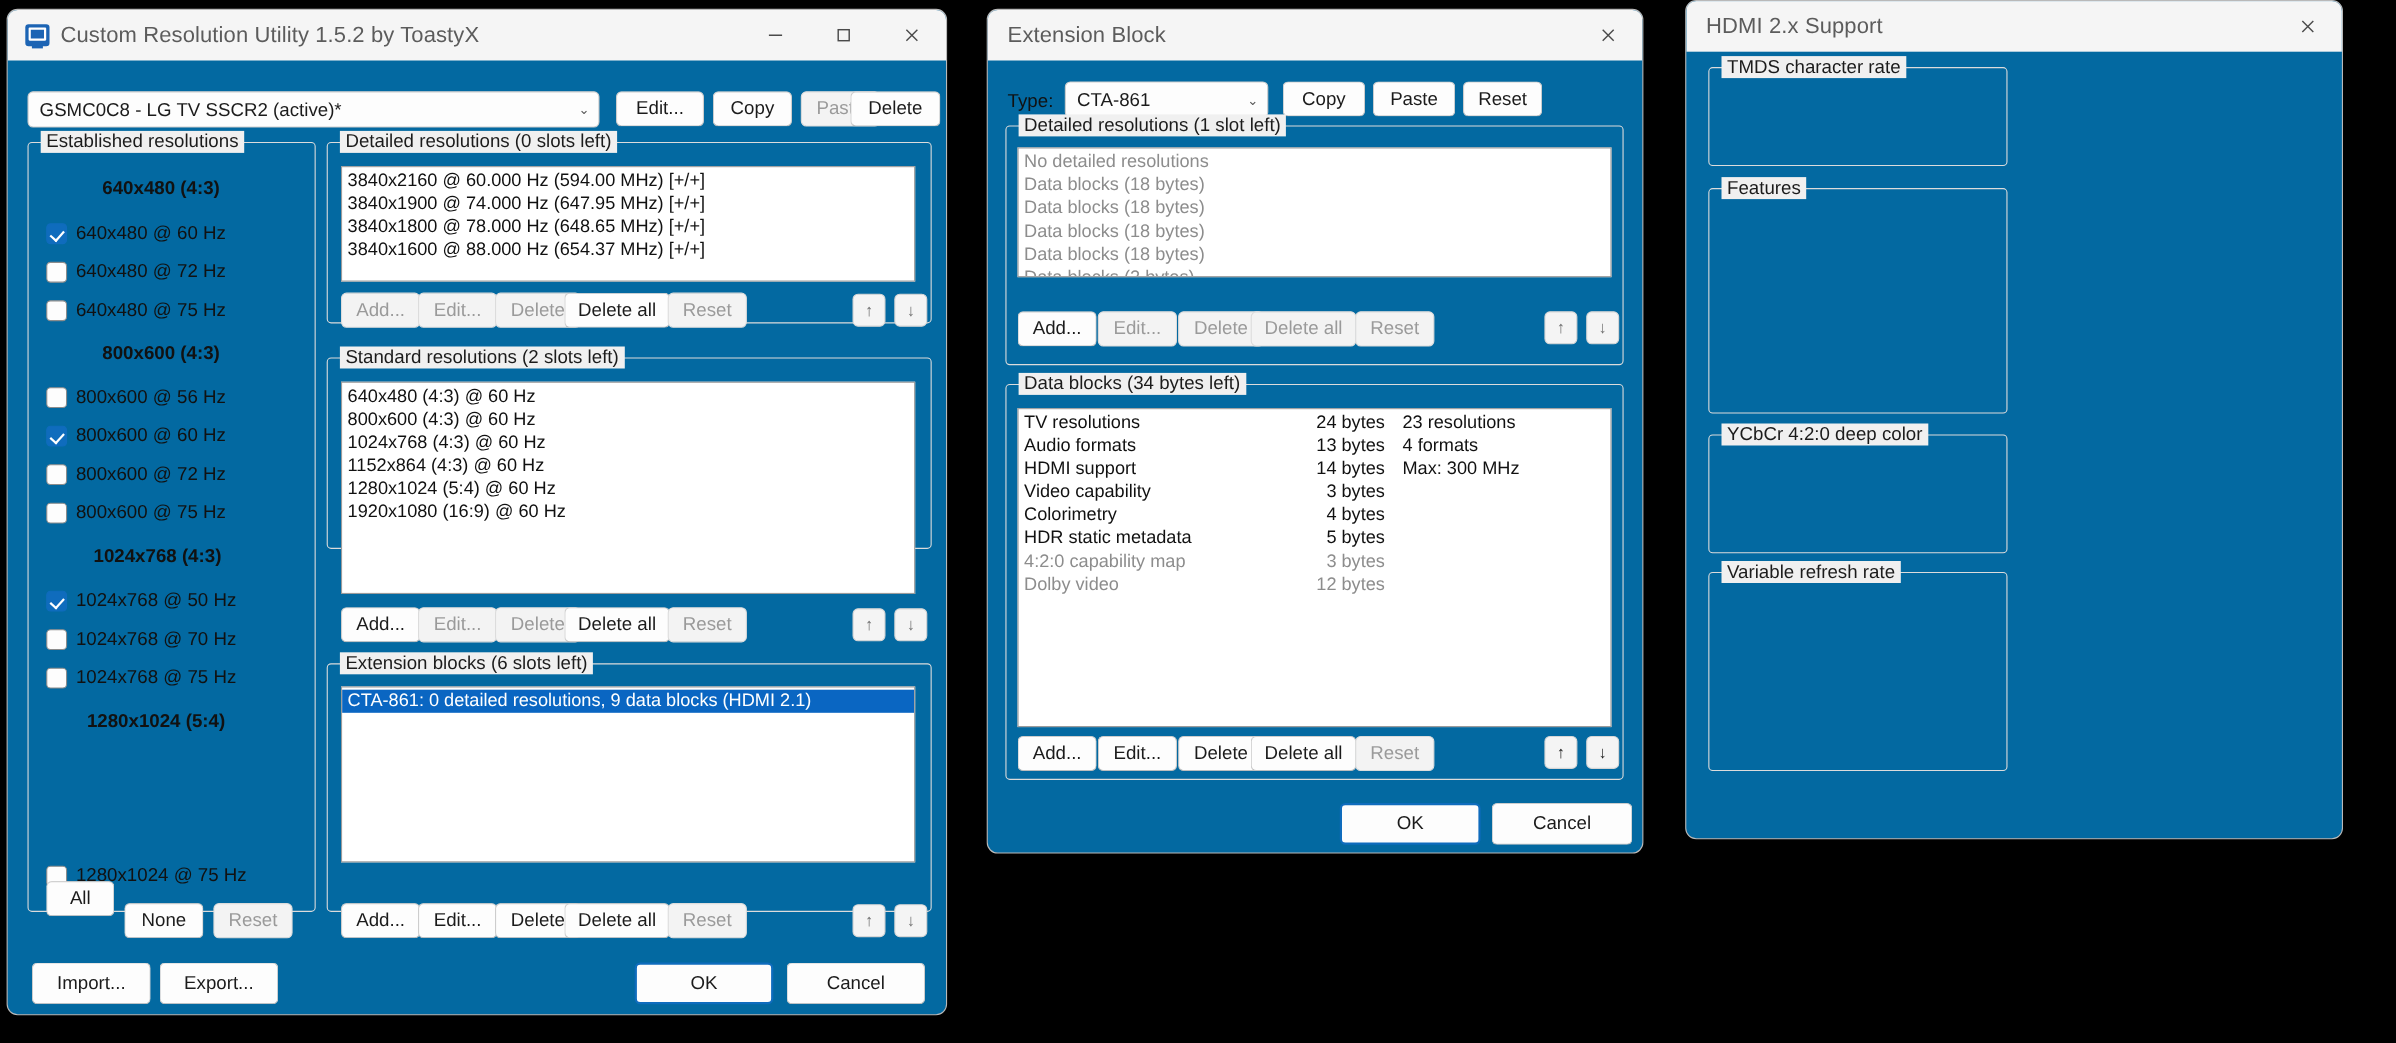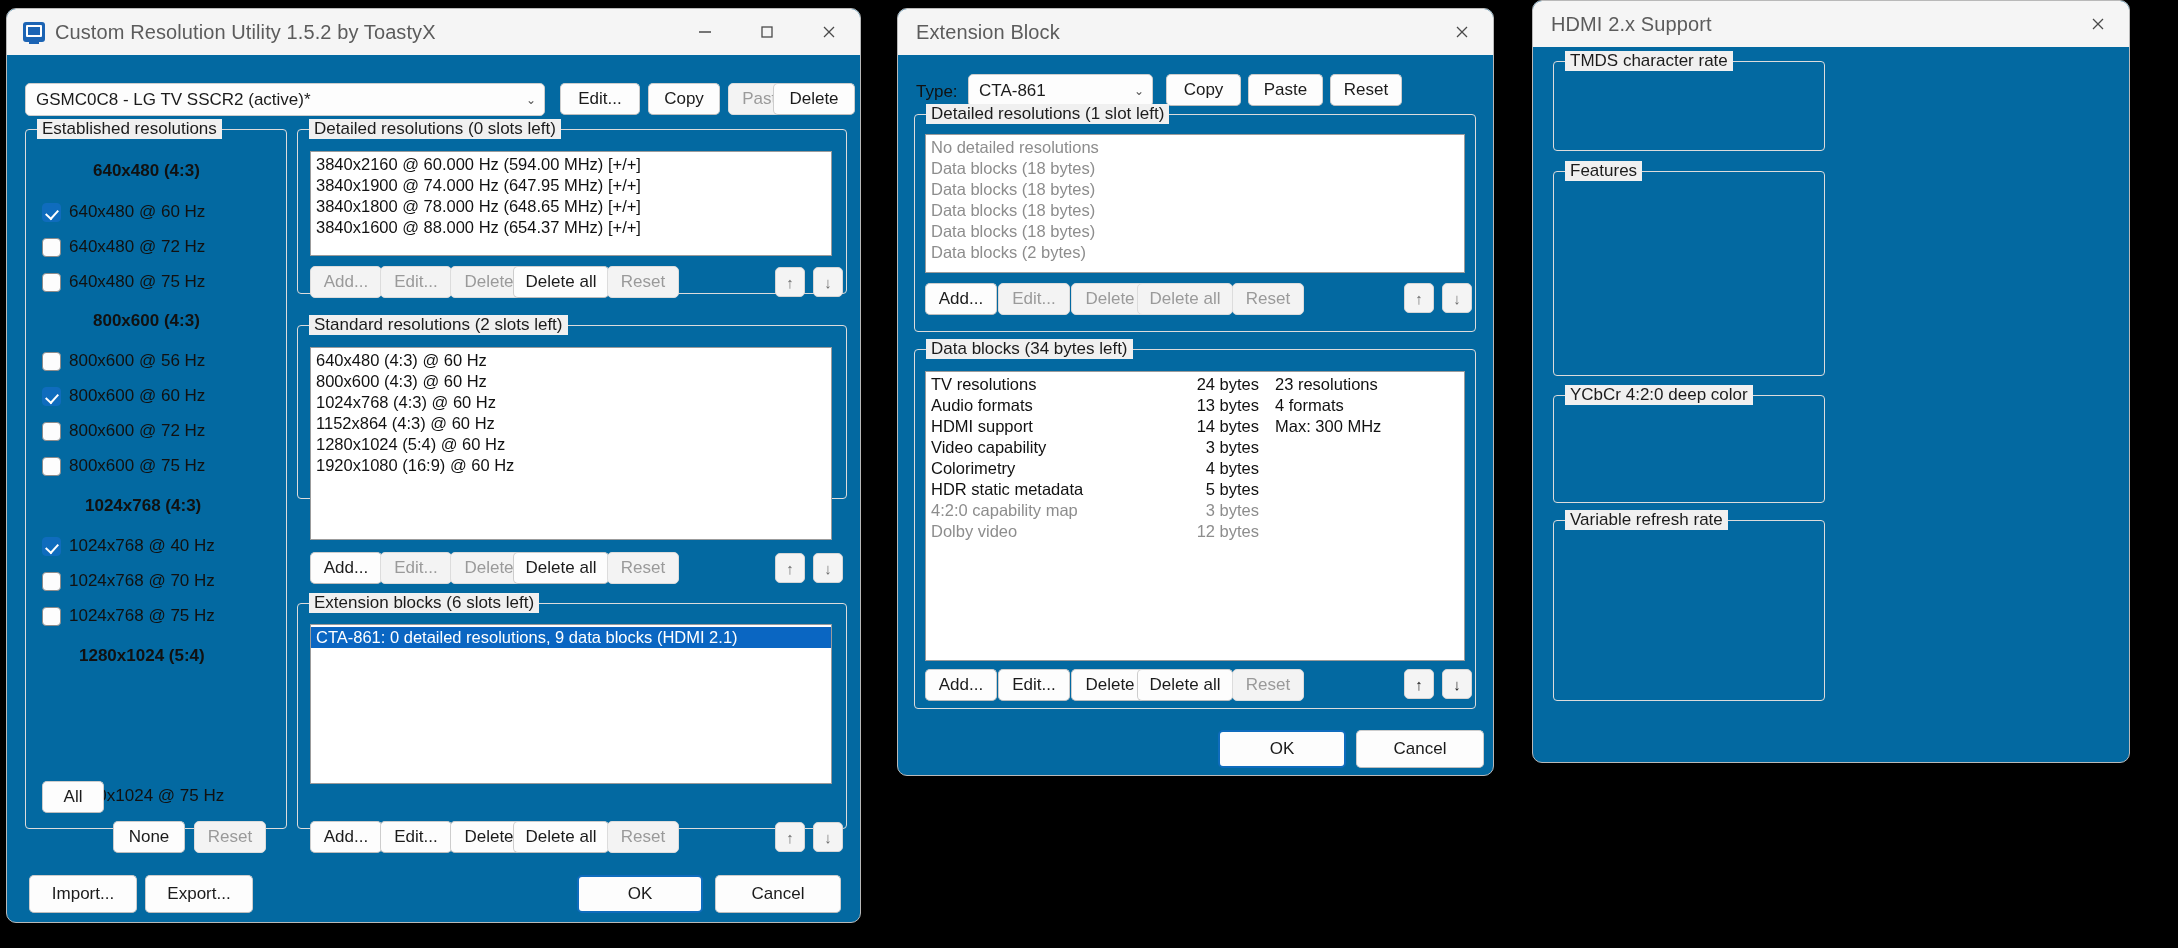--- a/index.html
+++ b/index.html
@@ -231,38 +231,38 @@
       <div class="cblabel">800x600 @ 72 Hz</div>
     </div>
     <div class="cbrow" style="position:absolute; left:35px; top:447px;">
       <div class="cb"></div>
       <div class="cblabel">800x600 @ 75 Hz</div>
     </div>
 
     <div class="chead" style="position:absolute; left:78px; top:487px;">1024x768 (4:3)</div>
     <div class="cbrow" style="position:absolute; left:35px; top:527px;">
       <div class="cb on"></div>
-      <div class="cblabel">1024x768 @ 40 Hz</div>
+      <div class="cblabel">1024x768 @ 50 Hz</div>
     </div>
     <div class="cbrow" style="position:absolute; left:35px; top:562px;">
       <div class="cb"></div>
       <div class="cblabel">1024x768 @ 70 Hz</div>
     </div>
     <div class="cbrow" style="position:absolute; left:35px; top:597px;">
       <div class="cb"></div>
       <div class="cblabel">1024x768 @ 75 Hz</div>
     </div>
 
     <div class="chead" style="position:absolute; left:72px; top:637px;">1280x1024 (5:4)</div>
     <div class="cbrow" style="position:absolute; left:35px; top:777px;">
       <div class="cb"></div>
       <div class="cblabel">1280x1024 @ 75 Hz</div>
     </div>
 
-    <div class="btn" style="position:absolute; left:35px; top:772px; width:62px;">All</div>
+    <div class="btn" style="position:absolute; left:35px; top:792px; width:62px;">All</div>
     <div class="btn" style="position:absolute; left:106px; top:812px; width:72px;">None</div>
     <div class="btn disabled" style="position:absolute; left:187px; top:812px; width:72px;">Reset</div>
 
     <div class="group" style="left:290px; top:120px; width:550px; height:165px;">
       <div class="glabel">Detailed resolutions (0 slots left)</div>
     </div>
     <div class="listbox" style="left:303px; top:142px; width:522px; height:105px;">
       <div class="listrow">3840x2160 @ 60.000 Hz (594.00 MHz) [+/+]</div>
       <div class="listrow">3840x1900 @ 74.000 Hz (647.95 MHz) [+/+]</div>
       <div class="listrow">3840x1800 @ 78.000 Hz (648.65 MHz) [+/+]</div>
@@ -334,21 +334,21 @@
       <span>CTA-861</span>
       <span class="chev">⌄</span>
     </div>
     <div class="btn" style="position:absolute; left:268px; top:65px; width:75px;">Copy</div>
     <div class="btn" style="position:absolute; left:350px; top:65px; width:75px;">Paste</div>
     <div class="btn" style="position:absolute; left:432px; top:65px; width:72px;">Reset</div>
 
     <div class="group" style="left:16px; top:105px; width:562px; height:218px;">
       <div class="glabel">Detailed resolutions (1 slot left)</div>
     </div>
-    <div class="listbox" style="left:27px; top:125px; width:540px; height:139px;">
+    <div class="listbox" style="left:27px; top:125px; width:540px; height:118px;">
       <div class="listrow dim">No detailed resolutions</div>
       <div class="listrow dim">Data blocks (18 bytes)</div>
       <div class="listrow dim">Data blocks (18 bytes)</div>
       <div class="listrow dim">Data blocks (18 bytes)</div>
       <div class="listrow dim">Data blocks (18 bytes)</div>
       <div class="listrow dim">Data blocks (2 bytes)</div>
     </div>
     <div class="btn" style="position:absolute; left:27px; top:274px; width:72px;">Add...</div>
     <div class="btn disabled" style="position:absolute; left:100px; top:274px; width:72px;">Edit...</div>
     <div class="btn disabled" style="position:absolute; left:173px; top:274px; width:78px;">Delete</div>

